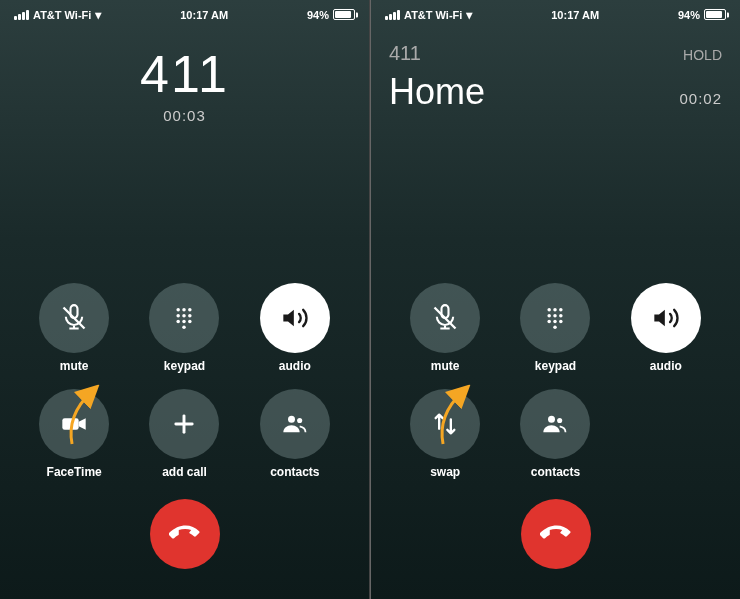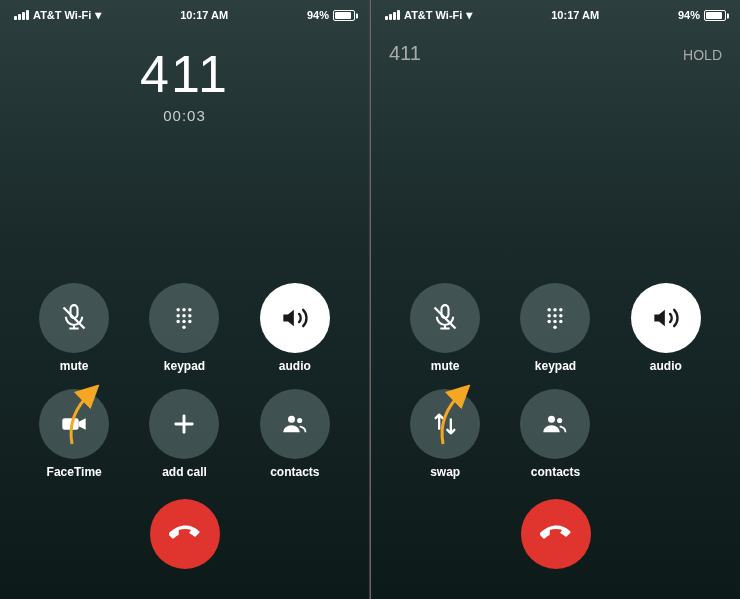--- a/index.html
+++ b/index.html
@@ -28,21 +28,21 @@
       width: 100%;
       display: flex;
       justify-content: space-between;
       align-items: center;
       padding: 8px 14px 4px;
       font-size: 11px;
       color: #fff;
       font-weight: 600;
     }
     .status-left { display: flex; align-items: center; gap: 4px; }
-    .status-right { display: flex; align-items: flex-end; gap: 4px; }
+    .status-right { display: flex; align-items: flex-start; gap: 4px; }
     .signal-bars { display: flex; align-items: flex-end; gap: 1px; }
     .signal-bar { background: #fff; width: 3px; border-radius: 1px; }
     .wifi-icon { font-size: 12px; }
     .battery-icon {
       width: 22px; height: 11px;
       border: 1.5px solid #fff;
       border-radius: 2px;
       position: relative;
       display: flex;
       align-items: center;
@@ -325,20 +325,24 @@
         <div class="battery-fill"></div>
       </div>
     </div>
   </div>
 
   <div class="call-info-dual">
     <div class="call-row">
       <span class="call-number-small">411</span>
       <span class="hold-label">HOLD</span>
     </div>
+    <div class="call-row" style="margin-top:4px;">
+      <span class="call-name-large">Home</span>
+      <span class="call-timer-right">00:02</span>
+    </div>
   </div>
 
   <div style="flex:1"></div>
   <div class="buttons-grid">
 
     <div class="btn-item">
       <div class="btn-circle">
         <svg class="icon-svg" viewBox="0 0 24 24">
           <path d="M19 11a7 7 0 01-7 7m0 0a7 7 0 01-7-7m7 7v3m-4 0h8M12 1a3 3 0 013 3v5a3 3 0 01-3 3 3 3 0 01-3-3V4a3 3 0 013-3z" stroke="#fff" stroke-width="1.8" fill="none"></path>
           <line x1="3" y1="3" x2="21" y2="21" stroke="#fff" stroke-width="2"></line>

